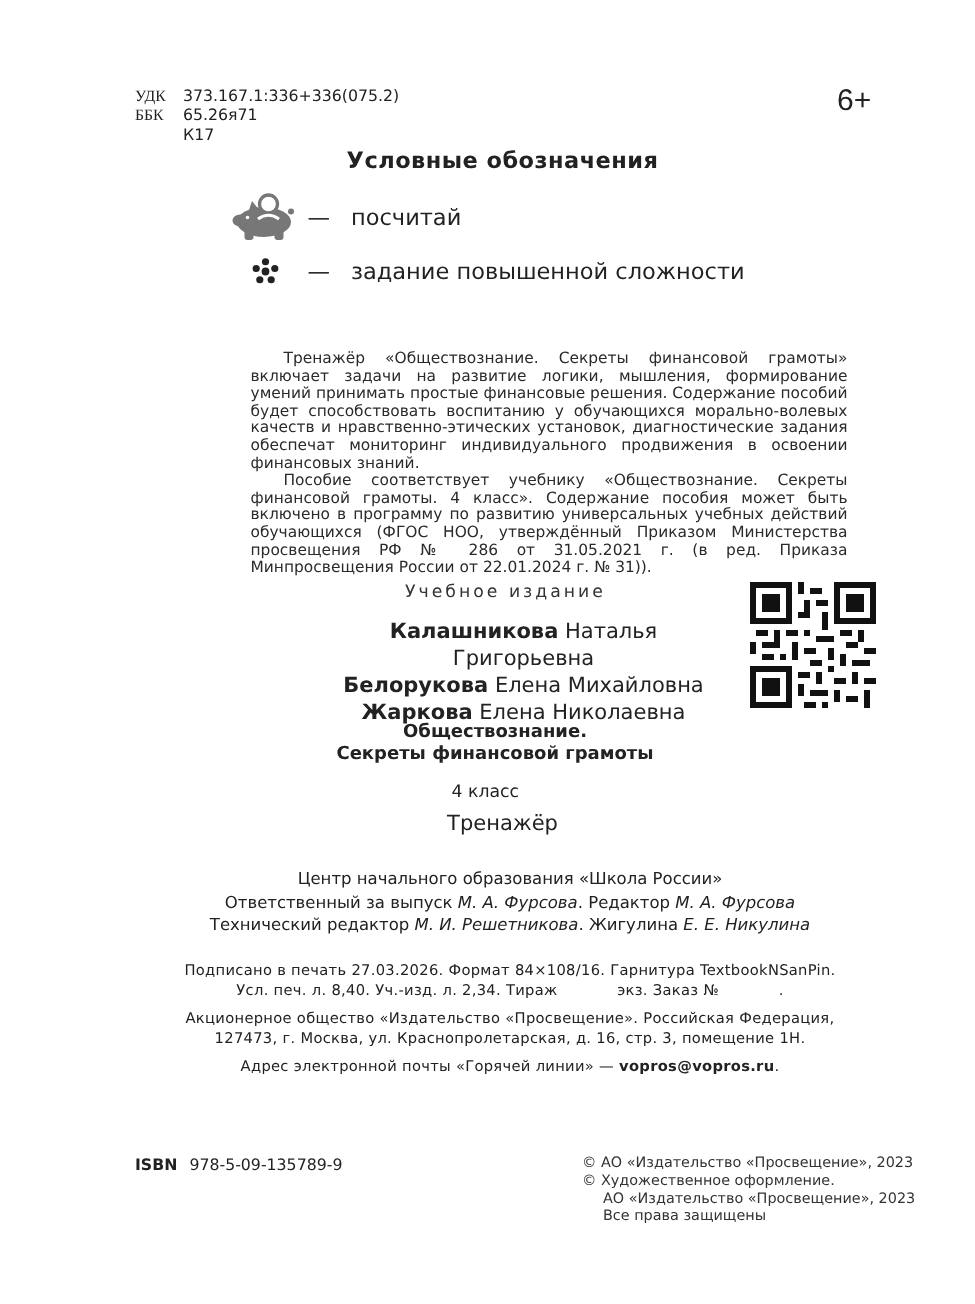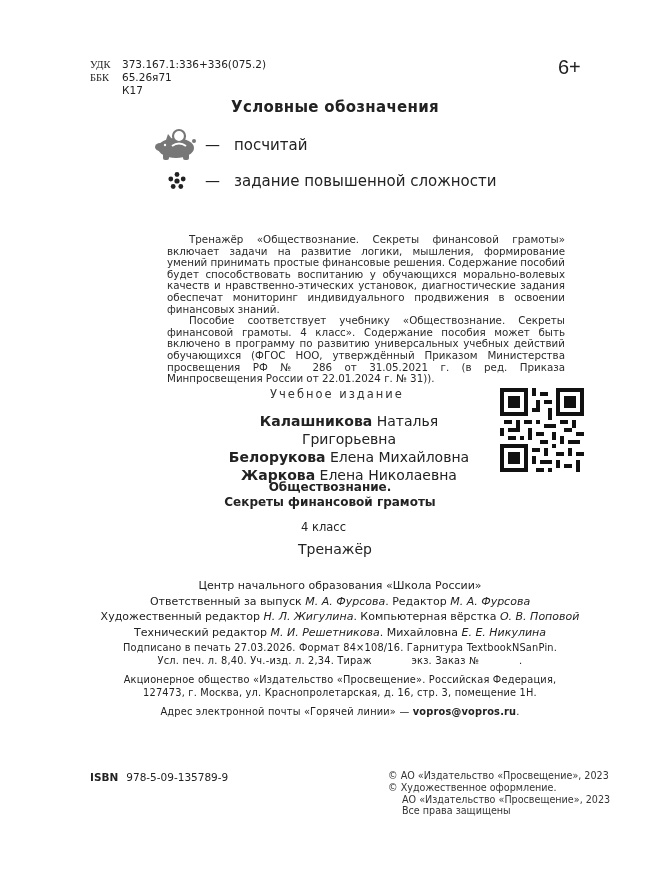--- a/index.html
+++ b/index.html
@@ -171,22 +171,21 @@
 <div class="abs title">
   <div>Обществознание.</div>
   <div>Секреты финансовой грамоты</div>
 </div>
 <div class="abs grade">4 класс</div>
 <div class="abs kind">Тренажёр</div>
 
 <div class="abs credits">
   <div>Центр начального образования «Школа России»</div>
   <div><span>Ответственный за выпуск </span><i>М. А. Фурсова</i><span>. Редактор </span><i>М. А. Фурсова</i></div>
-  <div><span>Художественный редактор </span><i>Н. Л. Жигулина</i><span>. Компьютерная вёрстка </span><i>О. В. Поповой</i></div>
-  <div><span>Технический редактор </span><i>М. И. Решетникова</i><span>. Михайловна </span><i>Е. Е. Никулина</i></div>
+  <div><span>Технический редактор </span><i>М. И. Решетникова</i><span>. Жигулина </span><i>Е. Е. Никулина</i></div>
 </div>
 
 <div class="abs imprint">
   <div class="blk">
     <div>Подписано в печать 27.03.2026. Формат 84×108/16. Гарнитура TextbookNSanPin.</div>
     <div style="white-space:pre">Усл. печ. л. 8,40. Уч.-изд. л. 2,34. Тираж            экз. Заказ №            .</div>
   </div>
   <div class="blk">
     <div>Акционерное общество «Издательство «Просвещение». Российская Федерация,</div>
     <div>127473, г. Москва, ул. Краснопролетарская, д. 16, стр. 3, помещение 1Н.</div>

